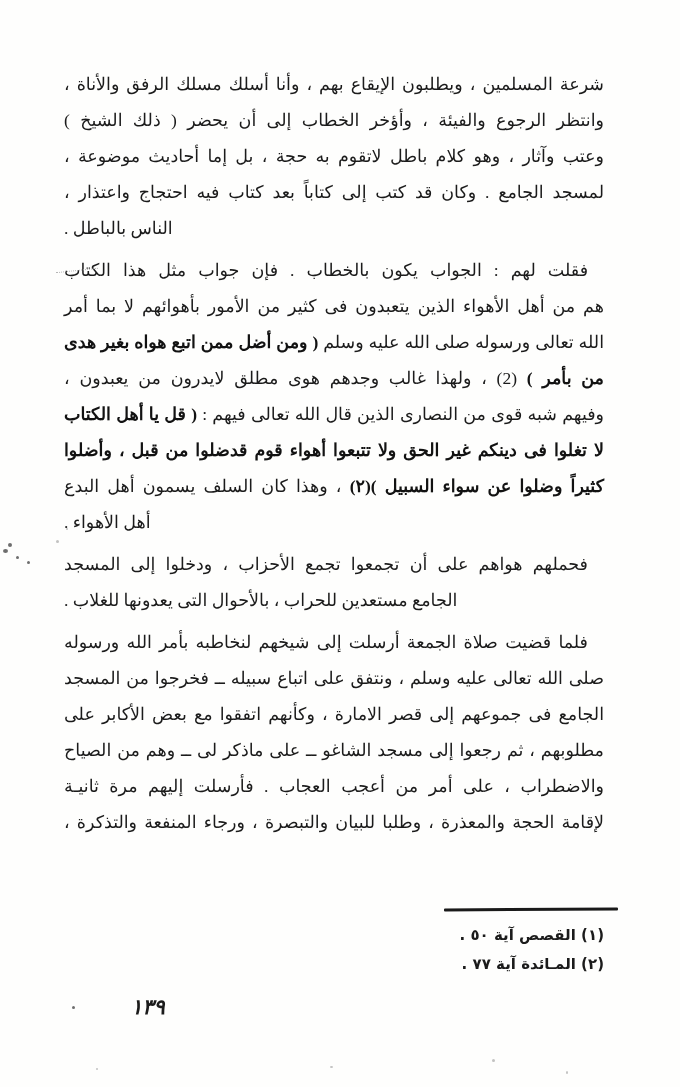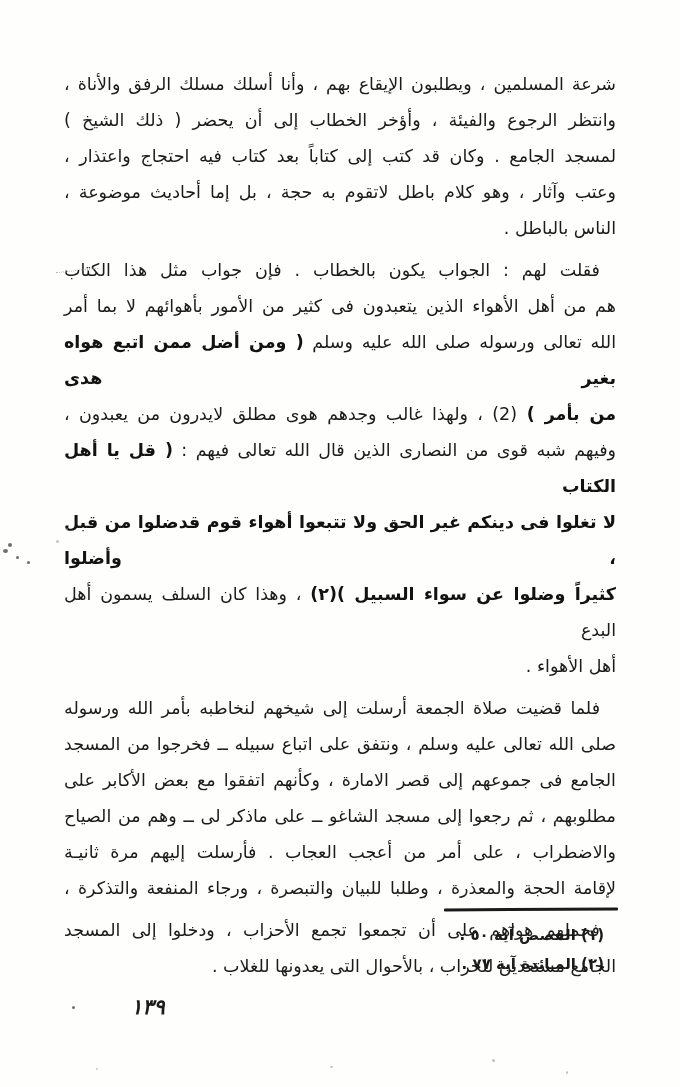--- a/index.html
+++ b/index.html
@@ -13,22 +13,22 @@
     color:#1b1b1b;
     overflow:hidden;
   }
   .text-block {
     position:absolute;
     top:66px; right:60px; width:556px;
     direction:rtl;
     font-size:17.5px;
     line-height:36px;
   }
-  .para { margin:0 4px 6px 0; }
-  .line { text-align:right; white-space:normal; }
+  .para { margin:0 16px 6px 0;font-family:Liberation Serif, serif; }
+  .line { text-align:left; white-space:normal; }
   .line.j { text-align:justify; text-align-last:justify; text-justify:inter-word; }
   .line.ind { padding-right:16px; }
   .b { font-weight:bold; color:#121212; }
   .fn-rule {
     position:absolute; top:908px; right:62px;
     width:174px; height:3px; background:#1a1a1a;
     border-radius:1px; transform:rotate(-0.3deg);
   }
   .footnotes {
     position:absolute; top:921px; right:76px;
@@ -50,45 +50,45 @@
 </style>
 </head>
 <body>
 
 <div class="page">
 
   <div class="text-block">
       <div class="para">
         <div class="line j"><span>شرعة المسلمين ، ويطلبون الإيقاع بهم ، وأنا أسلك مسلك الرفق والأناة ،</span></div>
         <div class="line j"><span>وانتظر الرجوع والفيئة ، وأؤخر الخطاب إلى أن يحضر ( ذلك الشيخ )</span></div>
+        <div class="line j"><span>وعتب وآثار ، وهو كلام باطل لاتقوم به حجة ، بل إما أحاديث موضوعة ،</span></div>
         <div class="line j"><span>لمسجد الجامع . وكان قد كتب إلى كتاباً بعد كتاب فيه احتجاج واعتذار ،</span></div>
-        <div class="line j"><span>وعتب وآثار ، وهو كلام باطل لاتقوم به حجة ، بل إما أحاديث موضوعة ،</span></div>
         <div class="line r"><span>الناس بالباطل .</span></div>
       </div>
       <div class="para">
         <div class="line j ind"><span>فقلت لهم : الجواب يكون بالخطاب . فإن جواب مثل هذا الكتاب</span></div>
         <div class="line j"><span>هم من أهل الأهواء الذين يتعبدون فى كثير من الأمور بأهوائهم لا بما أمر</span></div>
         <div class="line j"><span>الله تعالى ورسوله صلى الله عليه وسلم </span><span class="b">( ومن أضل ممن اتبع هواه بغير هدى</span></div>
         <div class="line j"><span class="b">من بأمر ) </span><span>(2) ، ولهذا غالب وجدهم هوى مطلق لايدرون من يعبدون ،</span></div>
         <div class="line j"><span>وفيهم شبه قوى من النصارى الذين قال الله تعالى فيهم : </span><span class="b">( قل يا أهل الكتاب</span></div>
         <div class="line j"><span class="b">لا تغلوا فى دينكم غير الحق ولا تتبعوا أهواء قوم قدضلوا من قبل ، وأضلوا</span></div>
         <div class="line j"><span class="b">كثيراً وضلوا عن سواء السبيل )(٢)</span><span> ، وهذا كان السلف يسمون أهل البدع</span></div>
         <div class="line r"><span>أهل الأهواء .</span></div>
       </div>
       <div class="para">
+        <div class="line j ind"><span>فحملهم هواهم على أن تجمعوا تجمع الأحزاب ، ودخلوا إلى المسجد</span></div>
+        <div class="line r"><span>الجامع مستعدين للحراب ، بالأحوال التى يعدونها للغلاب .</span></div>
+      </div>
+      <div class="para">
         <div class="line j ind"><span>فلما قضيت صلاة الجمعة أرسلت إلى شيخهم لنخاطبه بأمر الله ورسوله</span></div>
         <div class="line j"><span>صلى الله تعالى عليه وسلم ، ونتفق على اتباع سبيله ــ فخرجوا من المسجد</span></div>
         <div class="line j"><span>الجامع فى جموعهم إلى قصر الامارة ، وكأنهم اتفقوا مع بعض الأكابر على</span></div>
         <div class="line j"><span>مطلوبهم ، ثم رجعوا إلى مسجد الشاغو ــ على ماذكر لى ــ وهم من الصياح</span></div>
         <div class="line j"><span>والاضطراب ، على أمر من أعجب العجاب . فأرسلت إليهم مرة ثانيـة</span></div>
         <div class="line j"><span>لإقامة الحجة والمعذرة ، وطلبا للبيان والتبصرة ، ورجاء المنفعة والتذكرة ،</span></div>
-      </div>
-      <div class="para">
-        <div class="line j ind"><span>فحملهم هواهم على أن تجمعوا تجمع الأحزاب ، ودخلوا إلى المسجد</span></div>
-        <div class="line r"><span>الجامع مستعدين للحراب ، بالأحوال التى يعدونها للغلاب .</span></div>
       </div>
     </div>
 
   <div class="fn-rule"></div>
 
   <div class="footnotes">
       <div class="fn-line">(١) القصص آية ٥٠ .</div>
       <div class="fn-line">(٢) المـائدة آية ٧٧ .</div>
     </div>
 

